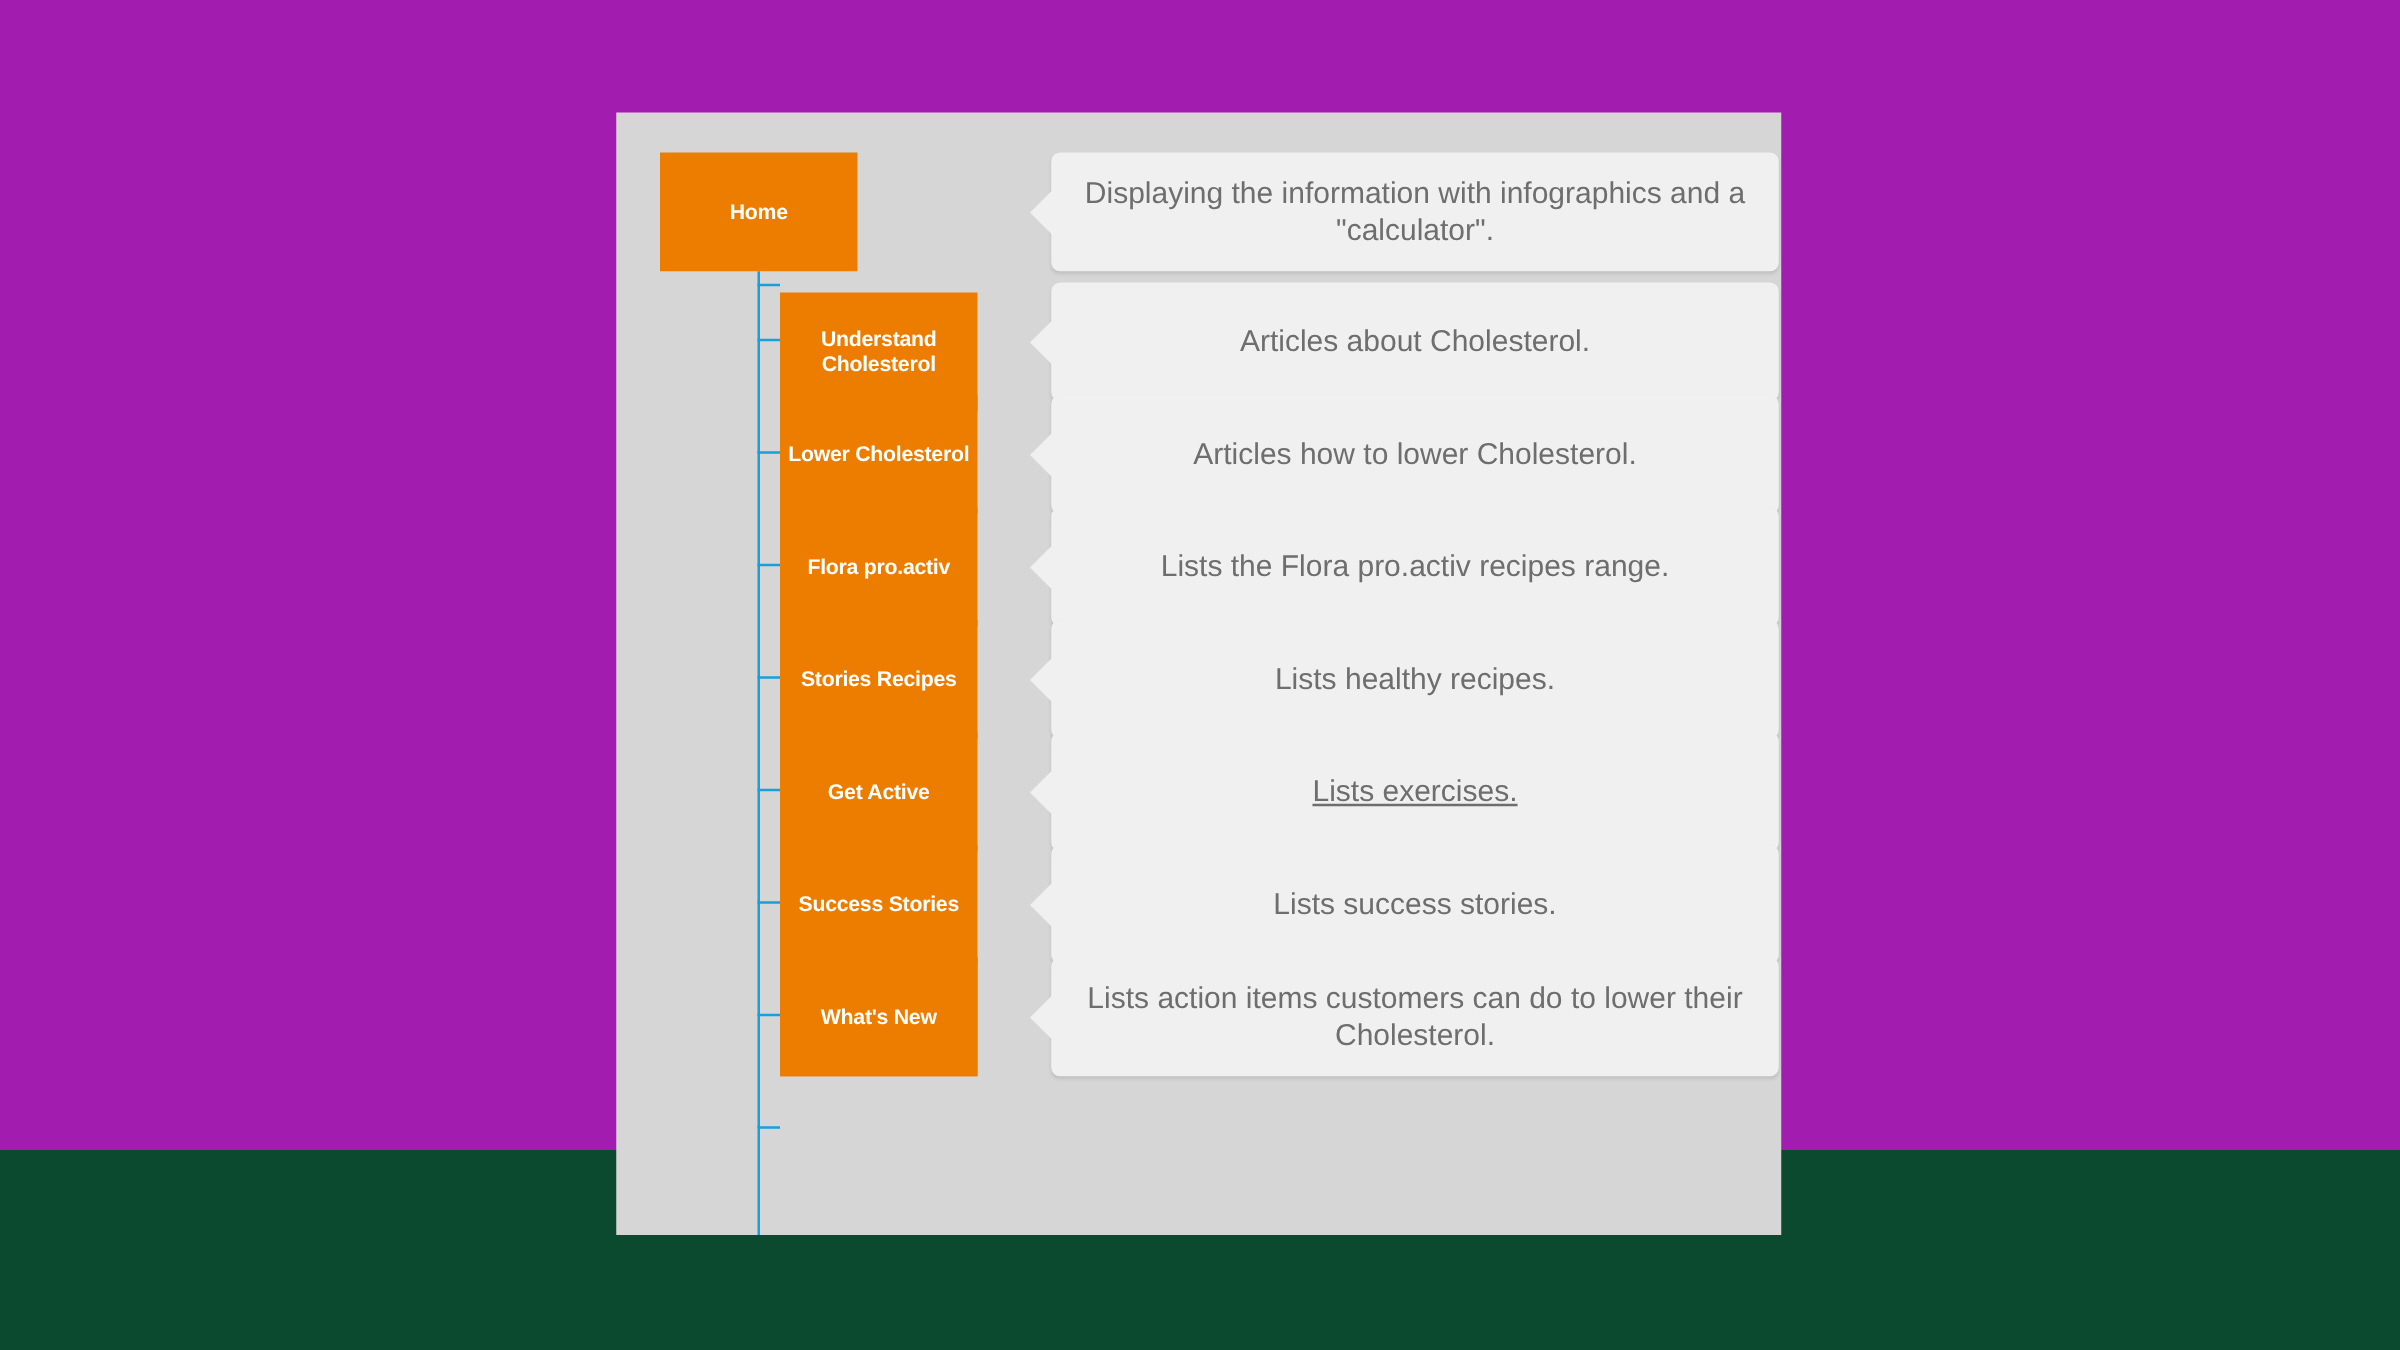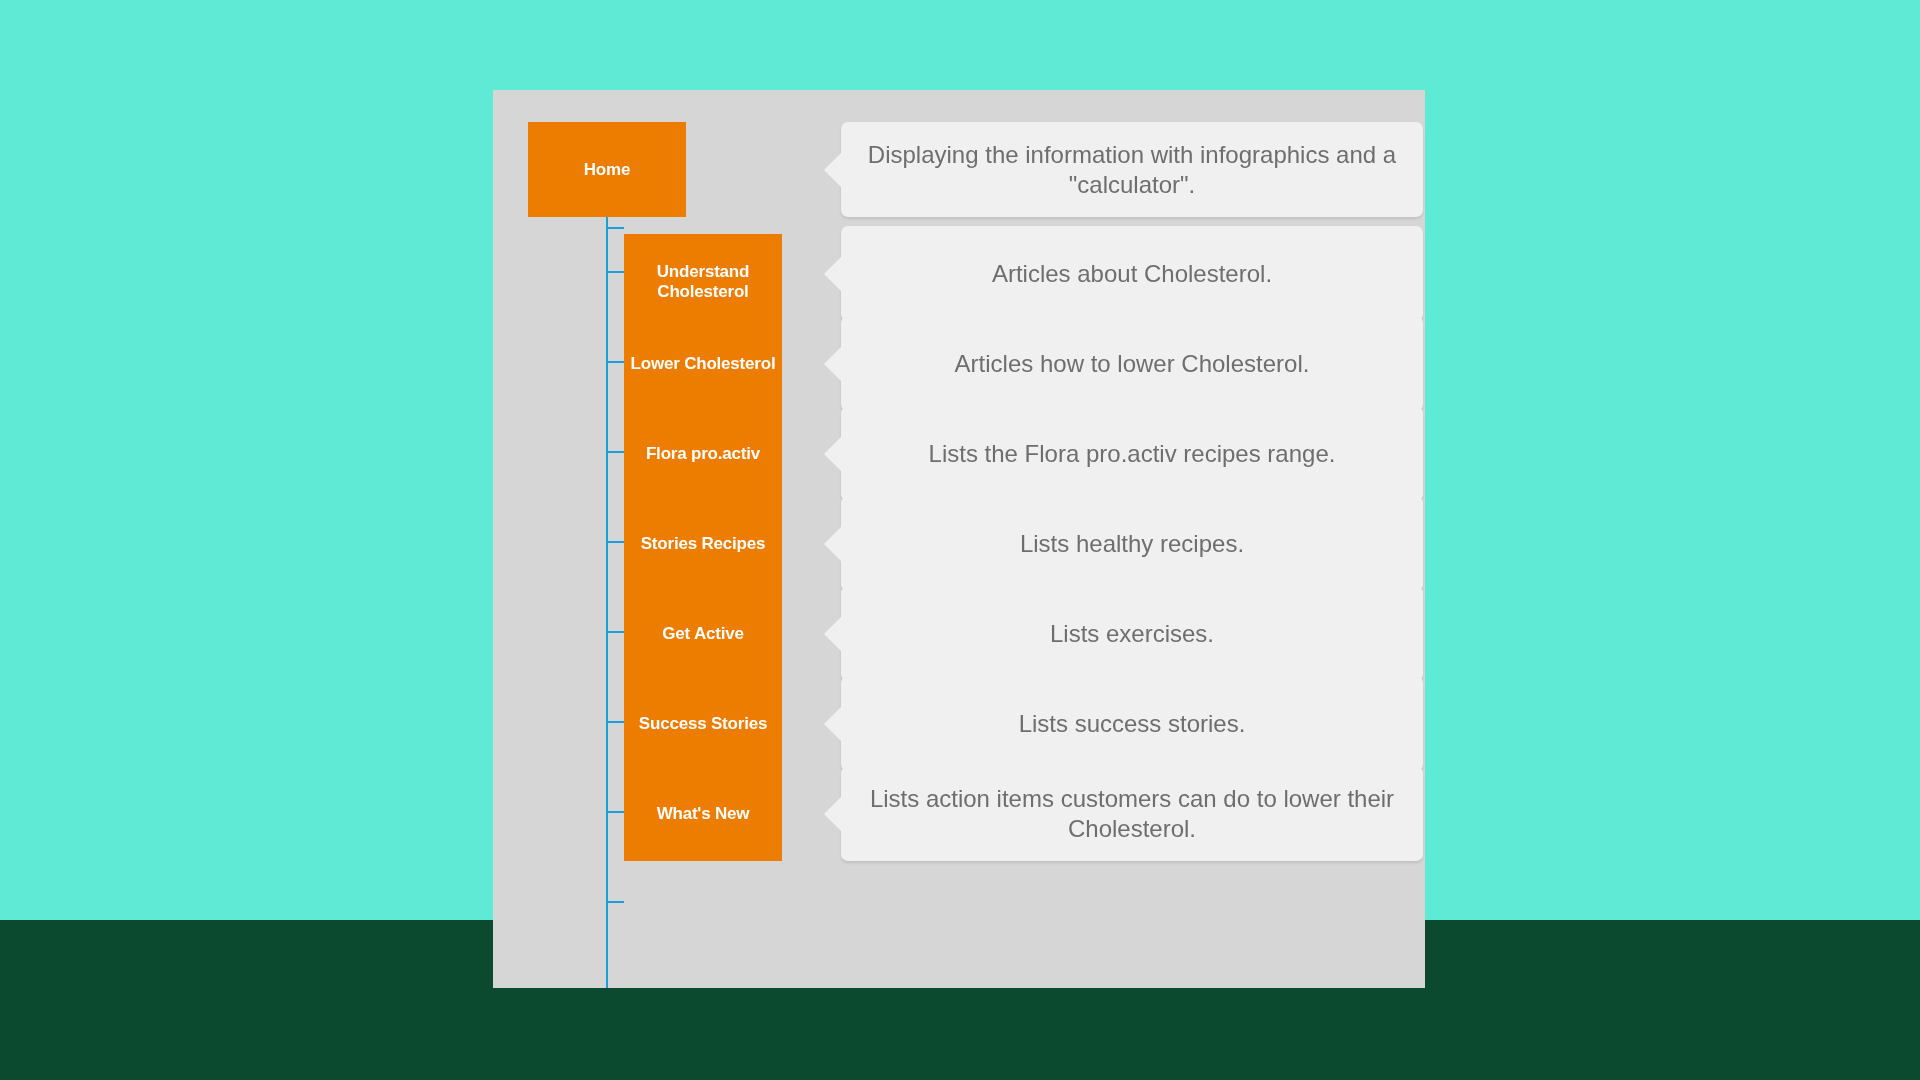--- a/index.html
+++ b/index.html
@@ -7,21 +7,21 @@
   html, body {
     width:1920px; height:1080px;
     background:#0b4a2f;
     font-family:"Liberation Sans", sans-serif;
     overflow:hidden;
   }
 
   #stage {
     position:relative;
     width:1920px; height:920px;
-    background:#5eead4;
+    background:#a21caf;
   }
 
   
   #canvas {
     position:absolute;
     left:493px; top:90px;
     width:932px; height:898px;
     background:#d6d6d6;
     overflow:hidden;
   }
@@ -185,21 +185,21 @@
       </div>
 
       <div class="callout" style="top:316px;">
         <span>Lists the Flora pro.activ recipes range.</span>
       </div>
 
       <div class="callout" style="top:406px;">
         <span>Lists healthy recipes.</span>
       </div>
 
-      <div class="callout" style="top:496px;">
+      <div class="callout" style="top:496px;text-decoration:underline;">
         <span>Lists exercises.</span>
       </div>
 
       <div class="callout" style="top:586px;">
         <span>Lists success stories.</span>
       </div>
 
       <div class="callout" style="top:676px;justify-content:center;">
         <span>Lists action items customers can do to lower their Cholesterol.</span>
       </div>

